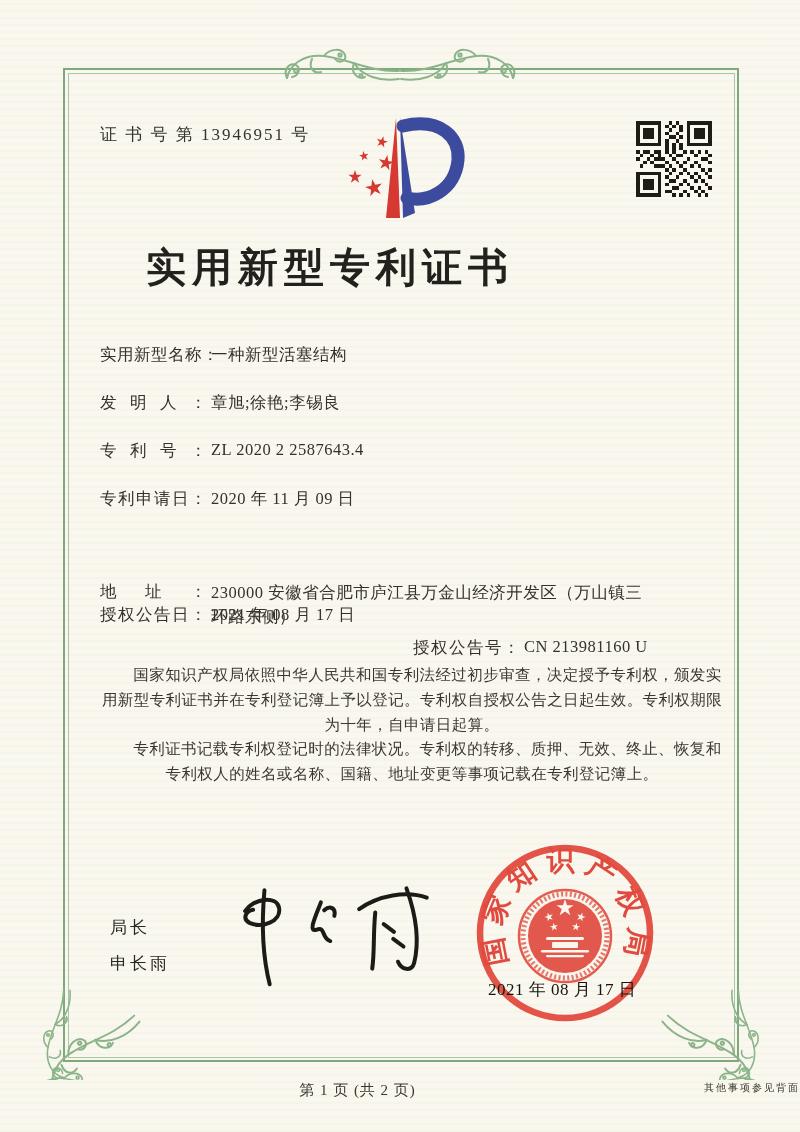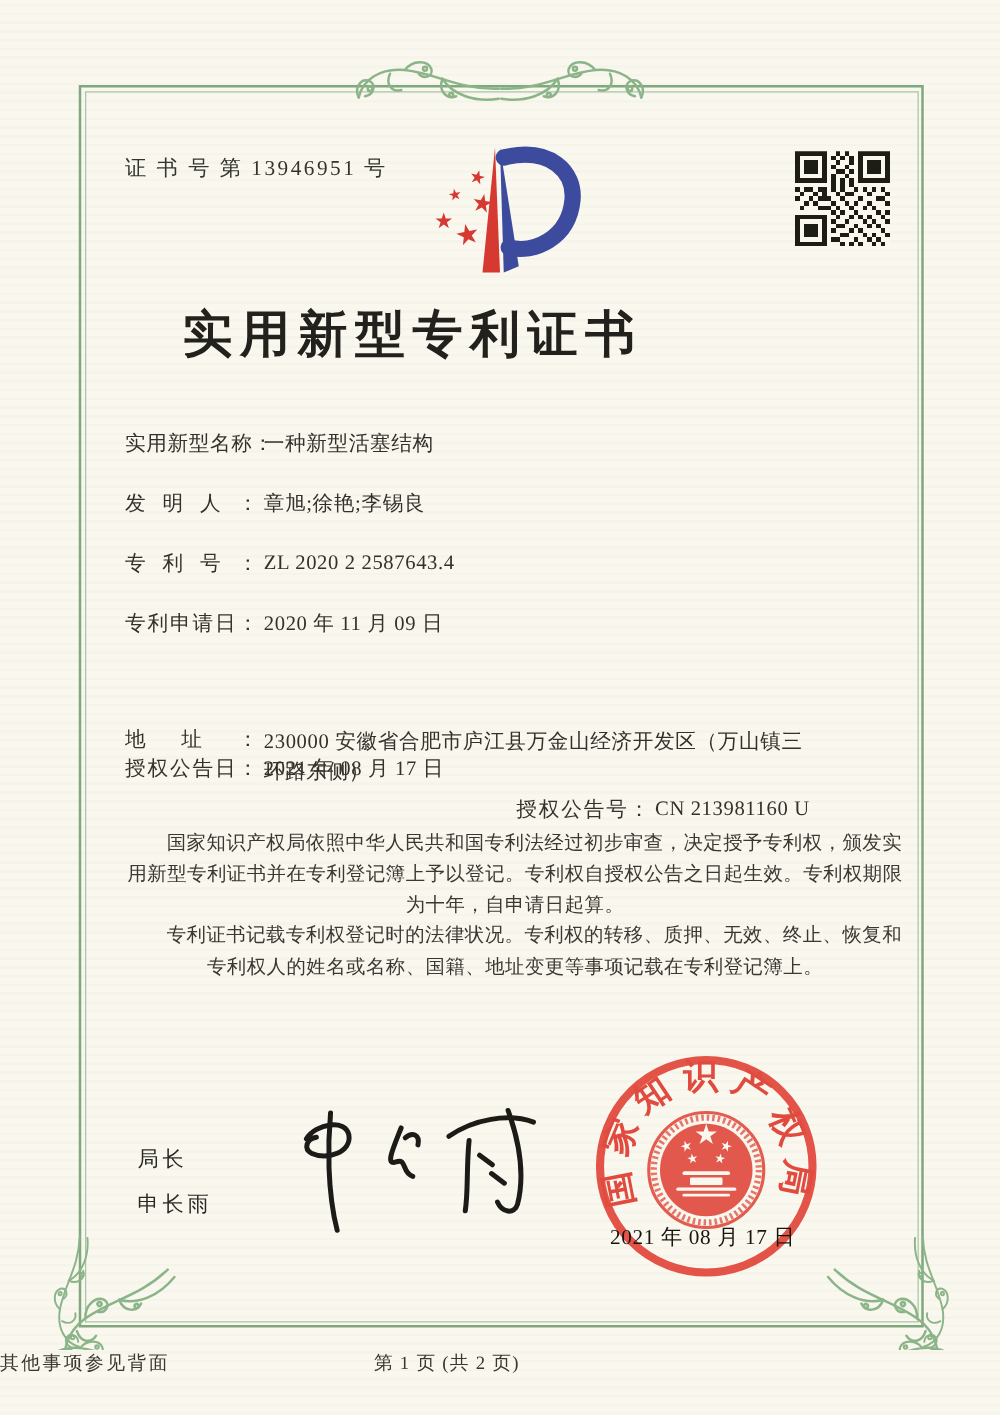--- a/index.html
+++ b/index.html
@@ -26,22 +26,22 @@
   .paras p{margin:0; text-indent:2em;text-align:center;}
   .sig-block{position:absolute; left:110px; top:916px; font-family:Liberation Serif, serif;
     font-size:17px; letter-spacing:3px; color:#2a2824;}
   .sig-block div{margin-bottom:13px;}
   .signature{position:absolute; left:222px; top:878px; transform:rotate(-2deg);}
   .seal{position:absolute; left:470px; top:838px;}
   .seal-date{position:absolute; left:488px; top:978px; width:160px; font-size:17px;
     letter-spacing:.5px; color:#17150f; text-align:left; z-index:5;}
   .page-num{position:absolute; left:0; top:1033px; width:715px; text-align:center;
     font-size:15px; letter-spacing:1px; color:#3a372f;margin-top:48px;}
-  .back-note{position:absolute; left:0; top:1081px; width:800px; text-align:left;
-    font-size:15px; letter-spacing:2px; color:#3a372f;}
+  .back-note{position:absolute; left:0; top:1081px; width:800px; text-align:right;
+    font-size:10px; letter-spacing:2px; color:#3a372f;}
   .orn{position:absolute; z-index:3;}
   .orn-top{left:283px; top:44px;}
   .orn-bl{left:28px; top:986px;}
   .orn-br{left:642px; top:986px; transform:scaleX(-1);}
   svg{display:block;}
 </style>
 </head>
 <body>
 
 <div class="page">

